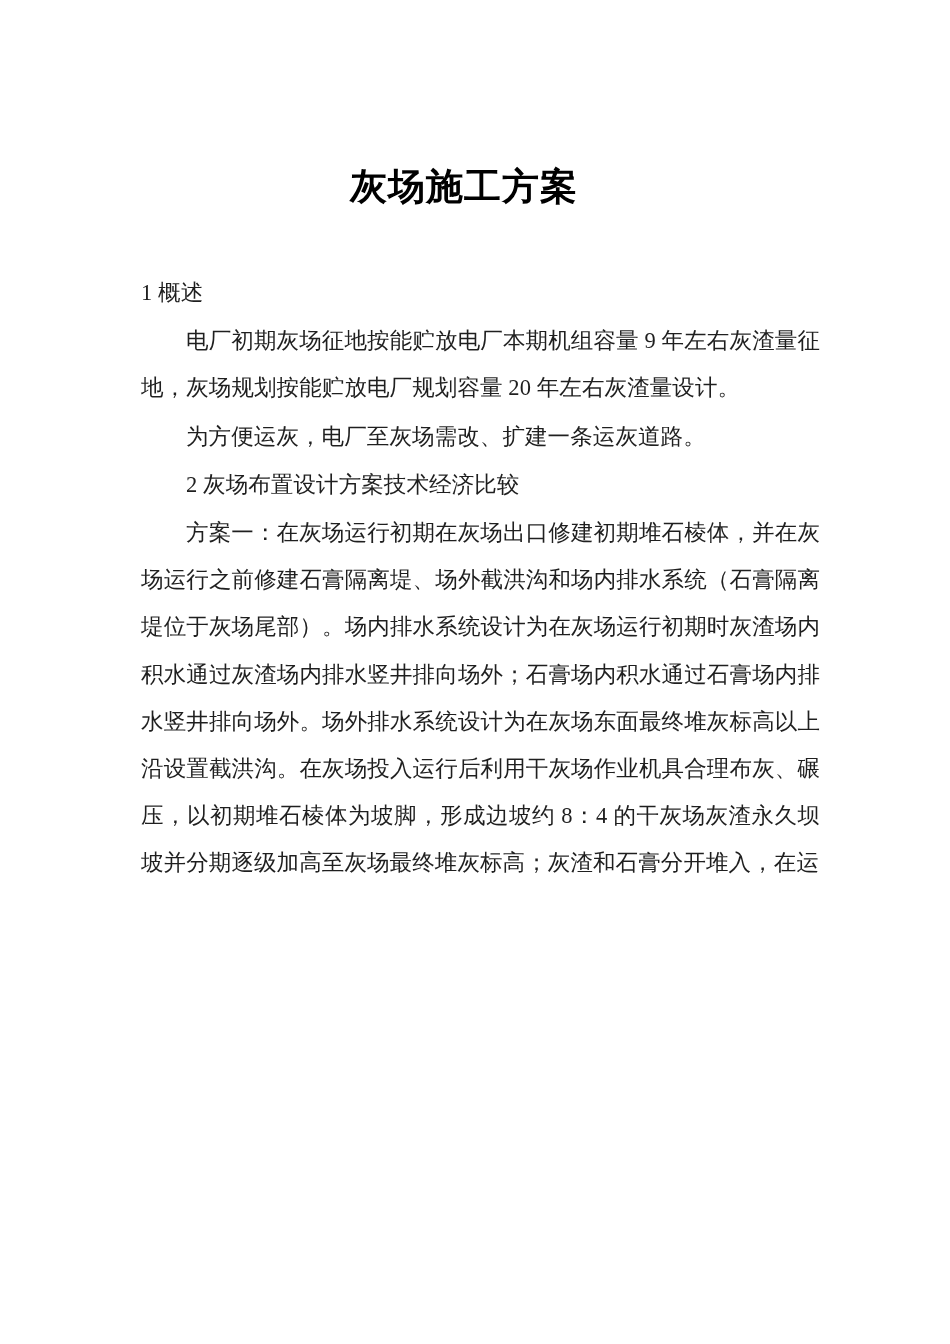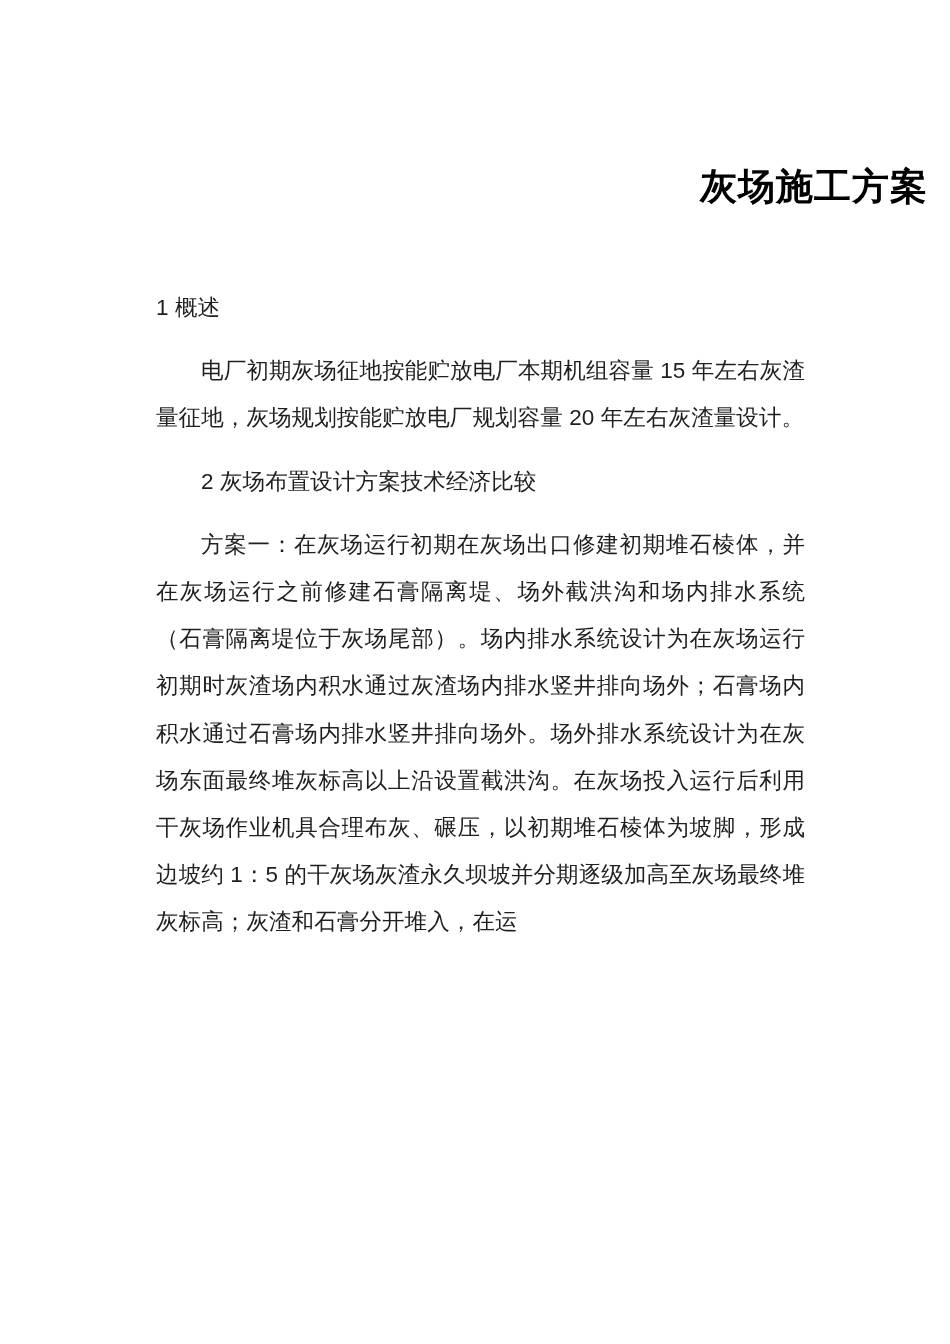--- a/index.html
+++ b/index.html
@@ -25,21 +25,21 @@
     height: 1344px;
     background: #ffffff;
   }
 
   
   .doc-title {
     position: absolute;
     left: 0;
     top: 163px;
     width: 928px;
-    text-align: right;
+    text-align: center;
     font-size: 37px;
     font-weight: bold;
     letter-spacing: 1px;
     line-height: 1.25;
     color: #000000;
     font-family: "DejaVu Serif", "Liberation Serif", serif;
   }
 
   
   .body-col {
@@ -48,24 +48,24 @@
     top: 268px;
     width: 681px;
   }
 
   .para {
     font-size: 22.5px;
     line-height: 47.2px;
     text-align: justify;
     text-justify: inter-character;
     text-align-last: left;
-    margin: 16px;
+    margin: 1px;
     letter-spacing: 0.1px;
     color: #1f1f1f;
-    font-family: Liberation Sans, sans-serif;
+    font-family: Liberation Serif, serif;
   }
 
   .para.indent {
     text-indent: 2em;
   }
 
   .para.flush {
     text-indent: 0;
   }
 
@@ -78,22 +78,23 @@
 
 <div class="page">
 
   <div class="doc-title">灰场施工方案</div>
 
   <div class="body-col">
 
     <p class="para flush">1 概述</p>
 
 
-    <p class="para indent">电厂初期灰场征地按能贮放电厂本期机组容量 15 年左右灰渣量征地，灰场规划按能贮放电厂规划容量 20 年左右灰渣量设计。</p>
+    <p class="para indent">电厂初期灰场征地按能贮放电厂本期机组容量 9 年左右灰渣量征地，灰场规划按能贮放电厂规划容量 20 年左右灰渣量设计。</p>
 
+    <p class="para indent">为方便运灰，电厂至灰场需改、扩建一条运灰道路。</p>
 
     <p class="para heading-indent">2 灰场布置设计方案技术经济比较</p>
 
 
-    <p class="para indent">方案一：在灰场运行初期在灰场出口修建初期堆石棱体，并在灰场运行之前修建石膏隔离堤、场外截洪沟和场内排水系统（石膏隔离堤位于灰场尾部）。场内排水系统设计为在灰场运行初期时灰渣场内积水通过灰渣场内排水竖井排向场外；石膏场内积水通过石膏场内排水竖井排向场外。场外排水系统设计为在灰场东面最终堆灰标高以上沿设置截洪沟。在灰场投入运行后利用干灰场作业机具合理布灰、碾压，以初期堆石棱体为坡脚，形成边坡约 1：5 的干灰场灰渣永久坝坡并分期逐级加高至灰场最终堆灰标高；灰渣和石膏分开堆入，在运</p>
+    <p class="para indent">方案一：在灰场运行初期在灰场出口修建初期堆石棱体，并在灰场运行之前修建石膏隔离堤、场外截洪沟和场内排水系统（石膏隔离堤位于灰场尾部）。场内排水系统设计为在灰场运行初期时灰渣场内积水通过灰渣场内排水竖井排向场外；石膏场内积水通过石膏场内排水竖井排向场外。场外排水系统设计为在灰场东面最终堆灰标高以上沿设置截洪沟。在灰场投入运行后利用干灰场作业机具合理布灰、碾压，以初期堆石棱体为坡脚，形成边坡约 8：4 的干灰场灰渣永久坝坡并分期逐级加高至灰场最终堆灰标高；灰渣和石膏分开堆入，在运</p>
 
   </div>
 </div>
 
 </body></html>

